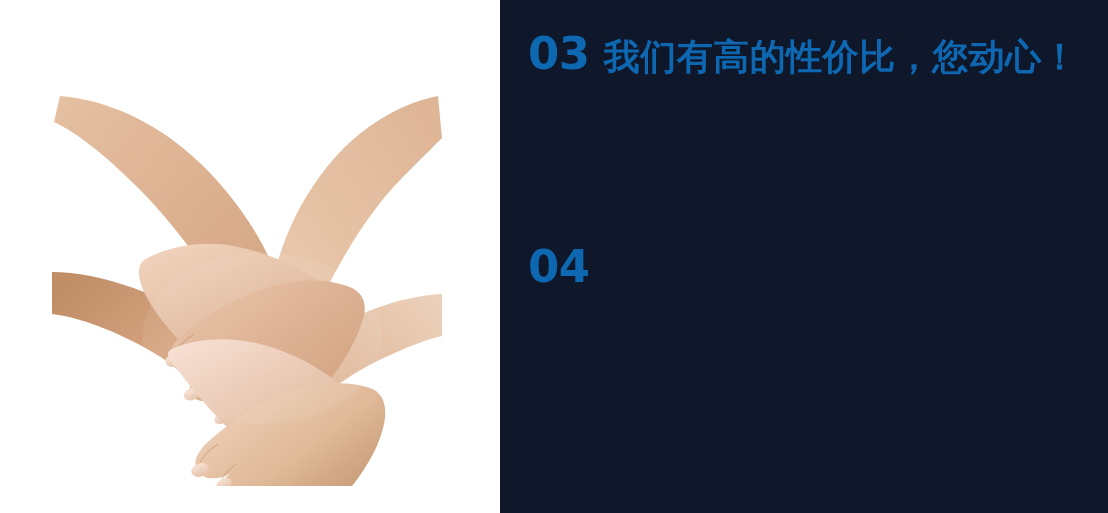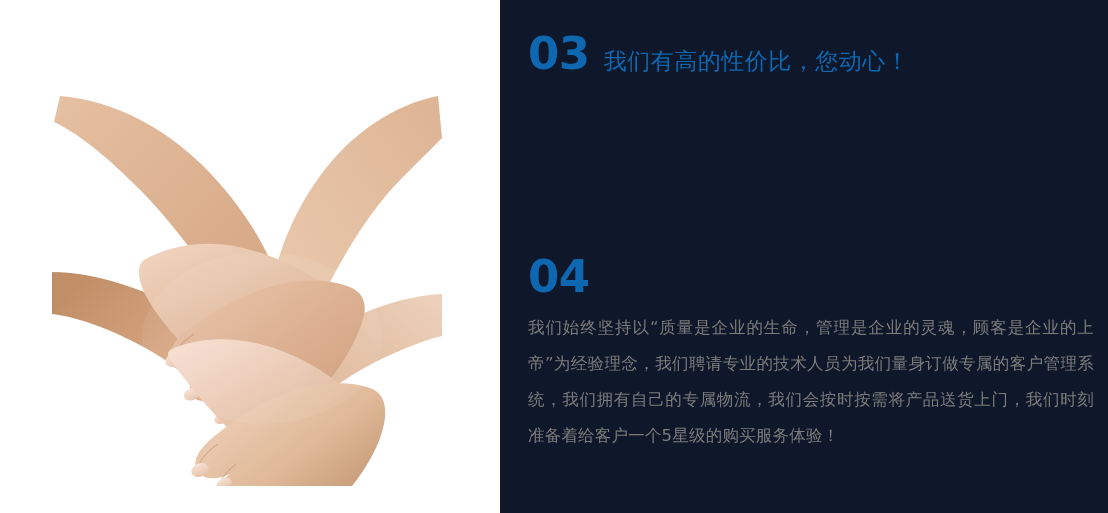--- a/index.html
+++ b/index.html
@@ -50,42 +50,42 @@
   .content-pane {
     position: absolute;
     left: 500px;
     top: 0px;
     width: 608px;
     height: 513px;
   }
 
   .section { position: absolute; left: 28px; width: 580px; }
   .section-03 { top: 30px; }
-  .section-04 { top: 253px; }
+  .section-04 { top: 243px; }
 
   .section-heading {
     display: flex;
     align-items: baseline;
     white-space: nowrap;
     margin-bottom: 4px;
   }
 
   .section-number {
     font-family: "DejaVu Sans", "Liberation Sans", sans-serif;
     font-size: 45px;
     font-weight: bold;
     color: #0d68b1;
     letter-spacing: -0.5px;
     line-height: 1.05;
   }
 
   .section-title {
     font-family: "DejaVu Sans", "Liberation Sans", sans-serif;
-    font-size: 23px;
-    font-weight: normal;
+    font-size: 36px;
+    font-weight: bold;
     color: #0d68b1;
     margin-left: 14px;
     letter-spacing: 0.5px;
     line-height: 1.1;
   }
 
   .section-body {
     margin-top: 8px;
     font-family: "DejaVu Sans", "Liberation Sans", sans-serif;
     font-size: 16.5px;
@@ -228,17 +228,16 @@
       <div class="section-heading">
         <span class="section-number">03</span>
         <span class="section-title">我们有高的性价比，您动心！</span>
       </div>
     </div>
 
     <div class="section section-04">
       <div class="section-heading">
         <span class="section-number">04</span>
       </div>
-      <p class="section-body">我们始终坚持以“质量是企业的生命，管理是企业的灵魂，顾客是企业的上帝”为经验理念，我们聘请专业的技术人员为我们量身订做专属的客户管理系统，我们拥有自己的专属物流，我们会按时按需将产品送货上门，我们时刻准备着给客户一个5星级的购买服务体验！</p>
     </div>
 
   </div>
 </div>
 
 </body></html>

